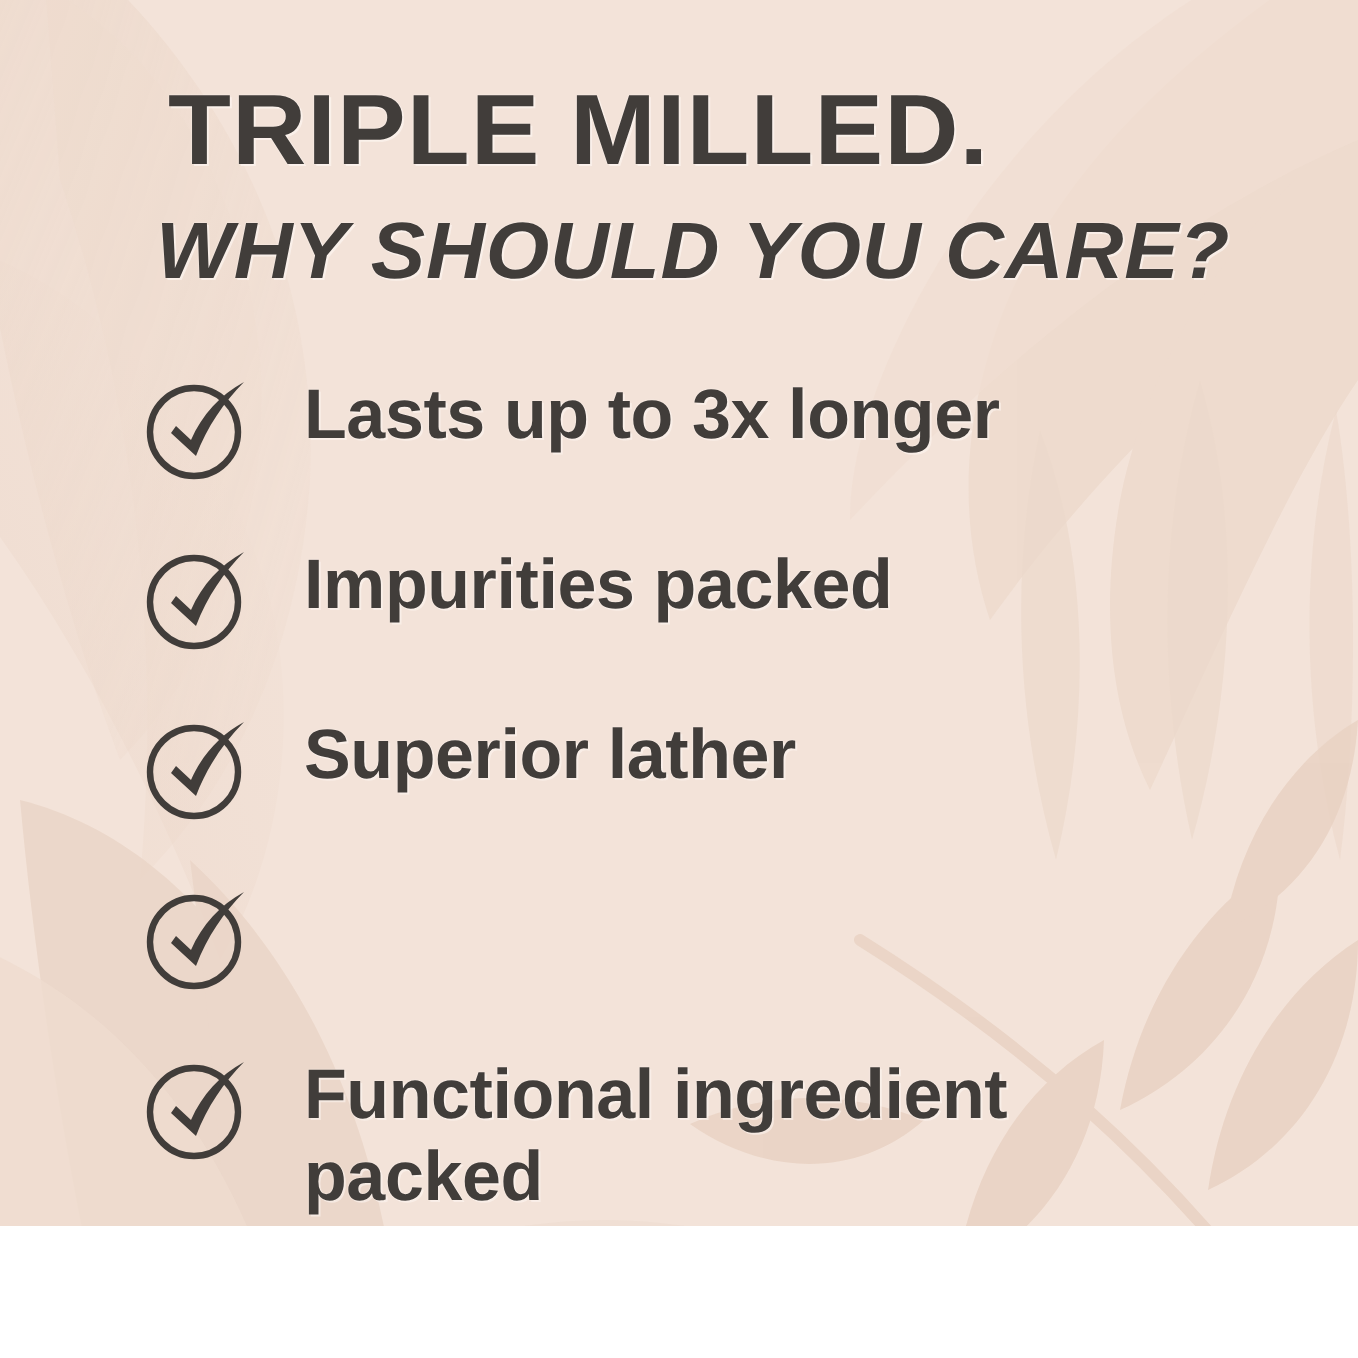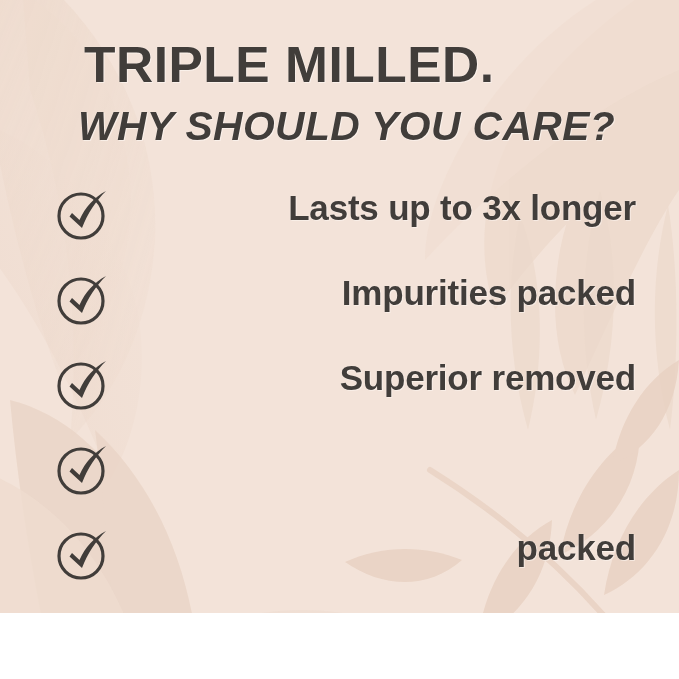--- a/index.html
+++ b/index.html
@@ -62,27 +62,26 @@
     transform: scaleX(1.02);
     transform-origin: left center;
     text-shadow:
       0 0 1px rgba(255,248,244,0.85),
       1px 1px 0 rgba(255,250,246,0.55);
   }
 
   
   .benefits {
     position: absolute;
-    left: 56px;
+    left: 72px;
     top: 186px;
     width: 580px;
     margin: 0;
     padding: 0;
     list-style: none;
-    text-align: right;
   }
   .benefit {
     display: flex;
     align-items: flex-start;
     height: 85px;
   }
   .check-wrap {
     flex: 0 0 auto;
     width: 58px;
     height: 56px;
@@ -102,21 +101,21 @@
     font-weight: 700;
     line-height: 1.16;
     color: #413d3a;
     letter-spacing: -0.2px;
     padding-left: 22px;
     margin-top: 2px;
     text-shadow:
       0 0 1px rgba(255,248,244,0.8),
       1px 1px 0 rgba(255,250,246,0.5);
   }
-  .benefit-text .wrap2 { display: block; margin-left: 24px; }
+  .benefit-text .wrap2 { display: block; }
 </style>
 </head>
 <body>
 
 <div id="poster">
 
   <svg id="leafLayer" viewBox="0 0 679 679" preserveAspectRatio="none" aria-hidden="true">
     <defs>
       <linearGradient id="lgSoft" x1="0" y1="0" x2="1" y2="1">
         <stop offset="0%" stop-color="#ecd8ca" stop-opacity="0.95"></stop>
@@ -212,40 +211,41 @@
       </li>
 
       <li class="benefit">
         <span class="check-wrap">
           <svg width="56" height="54" viewBox="0 0 56 54">
             <circle cx="25" cy="28" r="22" fill="none" stroke="#413d3a" stroke-width="3.2"></circle>
             <path d="M13.5,28.5 L16,25 L23.5,32 C29,19.5 38,9.5 50,3 C40,13 31.5,25.5 26,40 Z" fill="#413d3a"></path>
           </svg>
         </span>
         <span class="benefit-text">
-          <span>Superior removed</span>
-        </span>
-      </li>
-
-      <li class="benefit">
-        <span class="check-wrap">
-          <svg width="56" height="54" viewBox="0 0 56 54">
-            <circle cx="25" cy="28" r="22" fill="none" stroke="#413d3a" stroke-width="3.2"></circle>
-            <path d="M13.5,28.5 L16,25 L23.5,32 C29,19.5 38,9.5 50,3 C40,13 31.5,25.5 26,40 Z" fill="#413d3a"></path>
-          </svg>
-        </span>
-      </li>
-
-      <li class="benefit">
-        <span class="check-wrap">
-          <svg width="56" height="54" viewBox="0 0 56 54">
-            <circle cx="25" cy="28" r="22" fill="none" stroke="#413d3a" stroke-width="3.2"></circle>
-            <path d="M13.5,28.5 L16,25 L23.5,32 C29,19.5 38,9.5 50,3 C40,13 31.5,25.5 26,40 Z" fill="#413d3a"></path>
-          </svg>
-        </span>
-        <span class="benefit-text">
+          <span>Superior lather</span>
+        </span>
+      </li>
+
+      <li class="benefit">
+        <span class="check-wrap">
+          <svg width="56" height="54" viewBox="0 0 56 54">
+            <circle cx="25" cy="28" r="22" fill="none" stroke="#413d3a" stroke-width="3.2"></circle>
+            <path d="M13.5,28.5 L16,25 L23.5,32 C29,19.5 38,9.5 50,3 C40,13 31.5,25.5 26,40 Z" fill="#413d3a"></path>
+          </svg>
+        </span>
+      </li>
+
+      <li class="benefit">
+        <span class="check-wrap">
+          <svg width="56" height="54" viewBox="0 0 56 54">
+            <circle cx="25" cy="28" r="22" fill="none" stroke="#413d3a" stroke-width="3.2"></circle>
+            <path d="M13.5,28.5 L16,25 L23.5,32 C29,19.5 38,9.5 50,3 C40,13 31.5,25.5 26,40 Z" fill="#413d3a"></path>
+          </svg>
+        </span>
+        <span class="benefit-text">
+          <span>Functional ingredient</span>
           <span class="wrap2">packed</span>
         </span>
       </li>
 
     </ul>
   </div>
 </div>
 
 </body></html>

